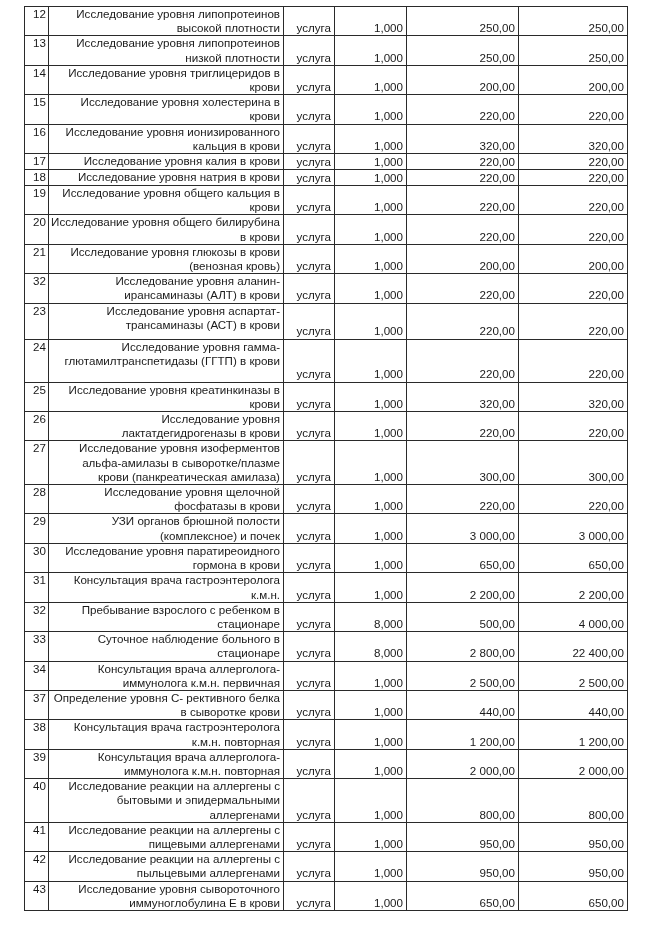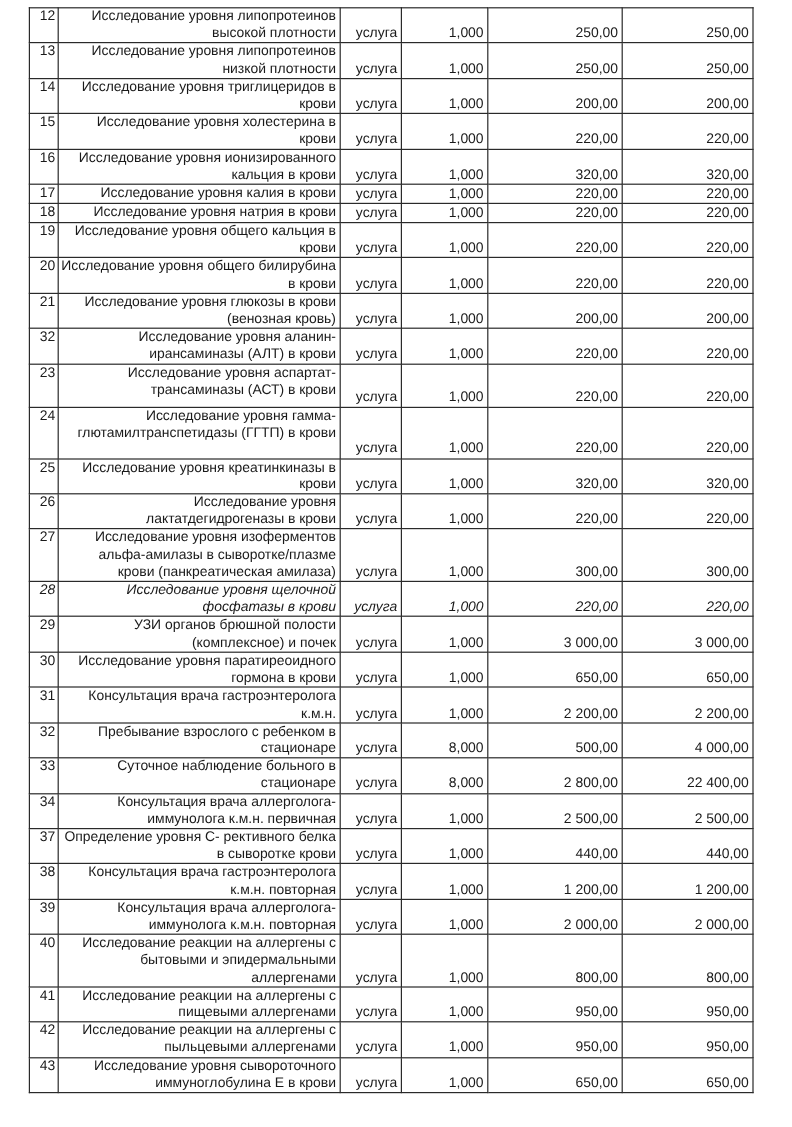--- a/index.html
+++ b/index.html
@@ -156,21 +156,21 @@
         <td class="total">220,00</td>
       </tr>
         <tr style="height: 43px;">
         <td class="num">27</td>
         <td class="name">Исследование уровня изоферментов альфа-амилазы в сыворотке/плазме крови (панкреатическая амилаза)</td>
         <td class="unit">услуга</td>
         <td class="qty">1,000</td>
         <td class="price">300,00</td>
         <td class="total">300,00</td>
       </tr>
-        <tr style="height: 29px; font-style: italic;">
+        <tr style="height: 29px;">
         <td class="num">28</td>
         <td class="name">Исследование уровня щелочной фосфатазы в крови</td>
         <td class="unit">услуга</td>
         <td class="qty">1,000</td>
         <td class="price">220,00</td>
         <td class="total">220,00</td>
       </tr>
         <tr style="height: 29px;">
         <td class="num">29</td>
         <td class="name">УЗИ органов брюшной полости (комплексное) и почек</td>

